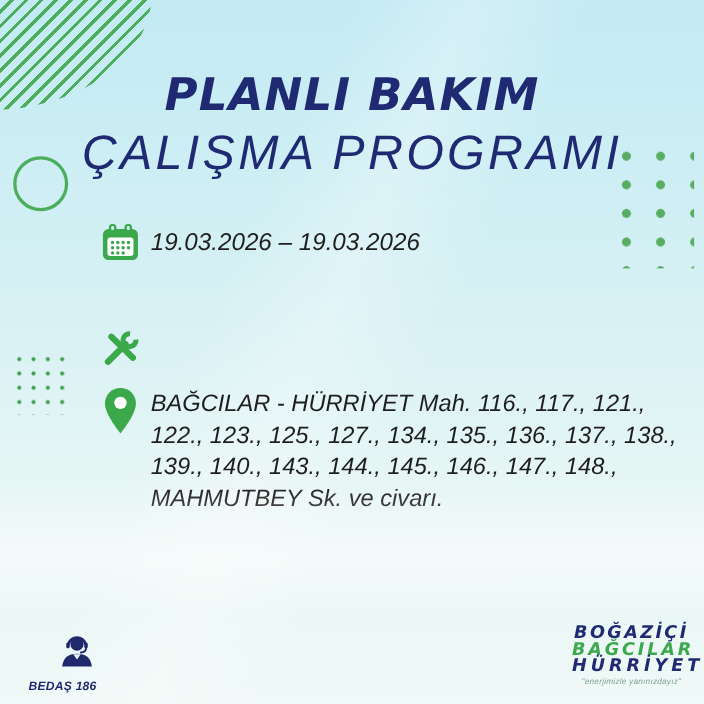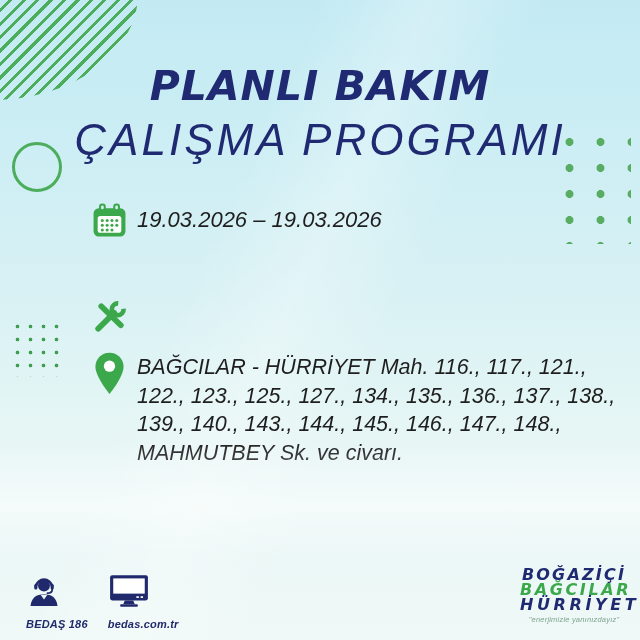--- a/index.html
+++ b/index.html
@@ -57,21 +57,21 @@
   }
   .row-date{top:202px;}
   .row-time{top:252px;}
   .row-work{top:299px;}
   .row-location{top:351px;}
   .row-location .row-text{
     font-size:21.5px;line-height:28.5px;width:482px;margin-top:2px;
   }
   
   .footer-contacts{position:absolute;left:26px;bottom:10px;display:flex;gap:20px;align-items:flex-end;}
-  .contact{display:flex;flex-direction:column;align-items:flex-start;}
+  .contact{display:flex;flex-direction:column;align-items:flex-end;}
   .contact .c-icon{height:42px;display:flex;align-items:center;justify-content:center;}
   .contact .c-label{margin-top:6px;font-size:11px;font-weight:bold;color:#20296b;letter-spacing:0.2px;}
   
   .logo-block{position:absolute;right:12px;bottom:16px;width:108px;text-align:center;}
   .logo-line{font-family:"DejaVu Sans",sans-serif;font-weight:bold;font-size:16px;line-height:15px;color:#1f2a72;text-align:center;}
   .logo-line.l1{letter-spacing:2.2px;}
   .logo-line.l2{color:#3ba84b;letter-spacing:2.6px;}
   .logo-line.l3{letter-spacing:3.6px;}
   .logo-tagline{margin-top:3px;font-size:7.5px;color:#7fa391;letter-spacing:0.2px;}
 </style>
@@ -148,33 +148,20 @@
           <path d="M14.6 21.8 L18 26.5 L21.4 21.8 Z" fill="#e8f4f6"></path>
           <path d="M10 13 A8.2 8.2 0 0 1 26 13" fill="none" stroke="#20296b" stroke-width="2.6"></path>
           <rect x="8.2" y="11" width="3.2" height="5.4" rx="1.5" fill="#20296b"></rect>
           <rect x="24.6" y="11" width="3.2" height="5.4" rx="1.5" fill="#20296b"></rect>
           <path d="M26.2 16.4 Q26.2 20 21.5 20.2" fill="none" stroke="#20296b" stroke-width="1.8" stroke-linecap="round"></path>
         </svg>
       </div>
       <div class="c-label">BEDAŞ 186</div>
     </div>
 
-    <div class="contact">
-      <div class="c-icon">
-        <svg width="42" height="36" viewBox="0 0 40 34">
-          <rect x="2" y="2" width="36" height="24" rx="2" fill="#20296b"></rect>
-          <rect x="5" y="5" width="30" height="14.5" fill="#ffffff"></rect>
-          <rect x="27" y="22" width="2.4" height="1.6" fill="#ffffff"></rect>
-          <rect x="31" y="22" width="2.4" height="1.6" fill="#ffffff"></rect>
-          <path d="M16 26 L24 26 L25.5 29.5 L14.5 29.5 Z" fill="#20296b"></path>
-          <rect x="11.5" y="29.5" width="17" height="2.6" rx="1.2" fill="#20296b"></rect>
-        </svg>
-      </div>
-      <div class="c-label">bedas.com.tr</div>
-    </div>
 
 
   </div>
 
   <div class="logo-block">
     <div class="logo-line l1">BOĞAZİÇİ</div>
     <div class="logo-line l2">BAĞCILAR</div>
     <div class="logo-line l3">HÜRRİYET</div>
     <div class="logo-tagline">"enerjimizle yanınızdayız"</div>
   </div>

